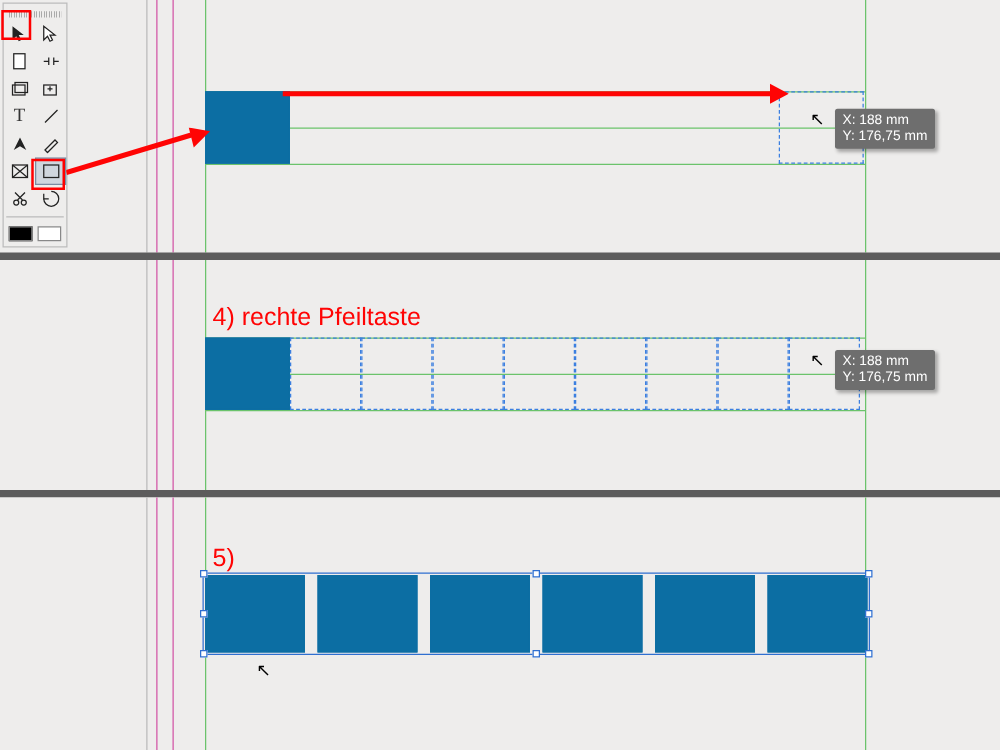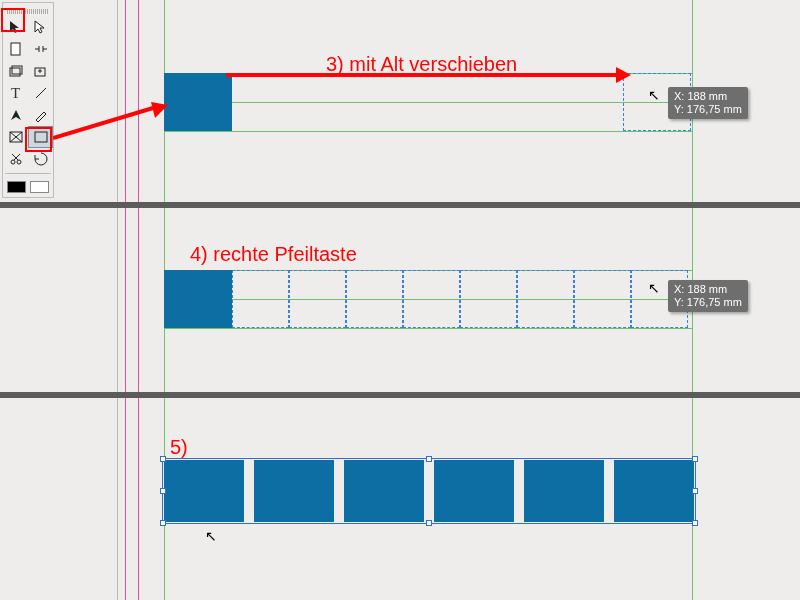--- a/index.html
+++ b/index.html
@@ -171,21 +171,20 @@
   <div class="guide-v" style="left:138px;"></div>
   <div class="margin-v" style="left:164px;"></div>
   <div class="margin-v" style="left:692px;"></div>
   <div class="margin-h" style="top:73px;left:164px;width:528px;"></div>
   <div class="margin-h" style="top:102px;left:164px;width:528px;"></div>
   <div class="margin-h" style="top:131px;left:164px;width:528px;"></div>
 
   <div class="blue-rect" style="top:73px;left:164px;width:68px;height:58px;"></div>
   <div class="ghost" style="top:73px;left:623px;width:68px;height:58px;"></div>
 
-  <div class="label-red" style="top:53px;left:326px;">3) mit Alt verschieben</div>
 
   <div class="cursor-arrow" style="top:87px;left:648px;">↖</div>
   <div class="coord-box" style="top:87px;left:668px;">
     <span>X: 188 mm</span><br>
     <span>Y: 176,75 mm</span>
   </div>
 </div>
 
 <svg class="arrow" style="top:65px;left:226px;" width="405" height="20">
   <line x1="0" y1="10" x2="390" y2="10" stroke="#ff0404" stroke-width="4"></line>
@@ -213,21 +212,21 @@
 
   <div class="ghost" style="top:62px;left:232px;width:57px;height:58px;"></div>
   <div class="ghost" style="top:62px;left:289px;width:57px;height:58px;"></div>
   <div class="ghost" style="top:62px;left:346px;width:57px;height:58px;"></div>
   <div class="ghost" style="top:62px;left:403px;width:57px;height:58px;"></div>
   <div class="ghost" style="top:62px;left:460px;width:57px;height:58px;"></div>
   <div class="ghost" style="top:62px;left:517px;width:57px;height:58px;"></div>
   <div class="ghost" style="top:62px;left:574px;width:57px;height:58px;"></div>
   <div class="ghost" style="top:62px;left:631px;width:57px;height:58px;"></div>
 
-  <div class="label-red" style="top:35px;left:170px;margin-left:20px;">4) rechte Pfeiltaste</div>
+  <div class="label-red" style="top:35px;left:170px;">4) rechte Pfeiltaste</div>
 
   <div class="cursor-arrow" style="top:72px;left:648px;">↖</div>
   <div class="coord-box" style="top:72px;left:668px;">
     <span>X: 188 mm</span><br>
     <span>Y: 176,75 mm</span>
   </div>
 </div>
 
 <div class="sep" style="top:392px;"></div>
 

